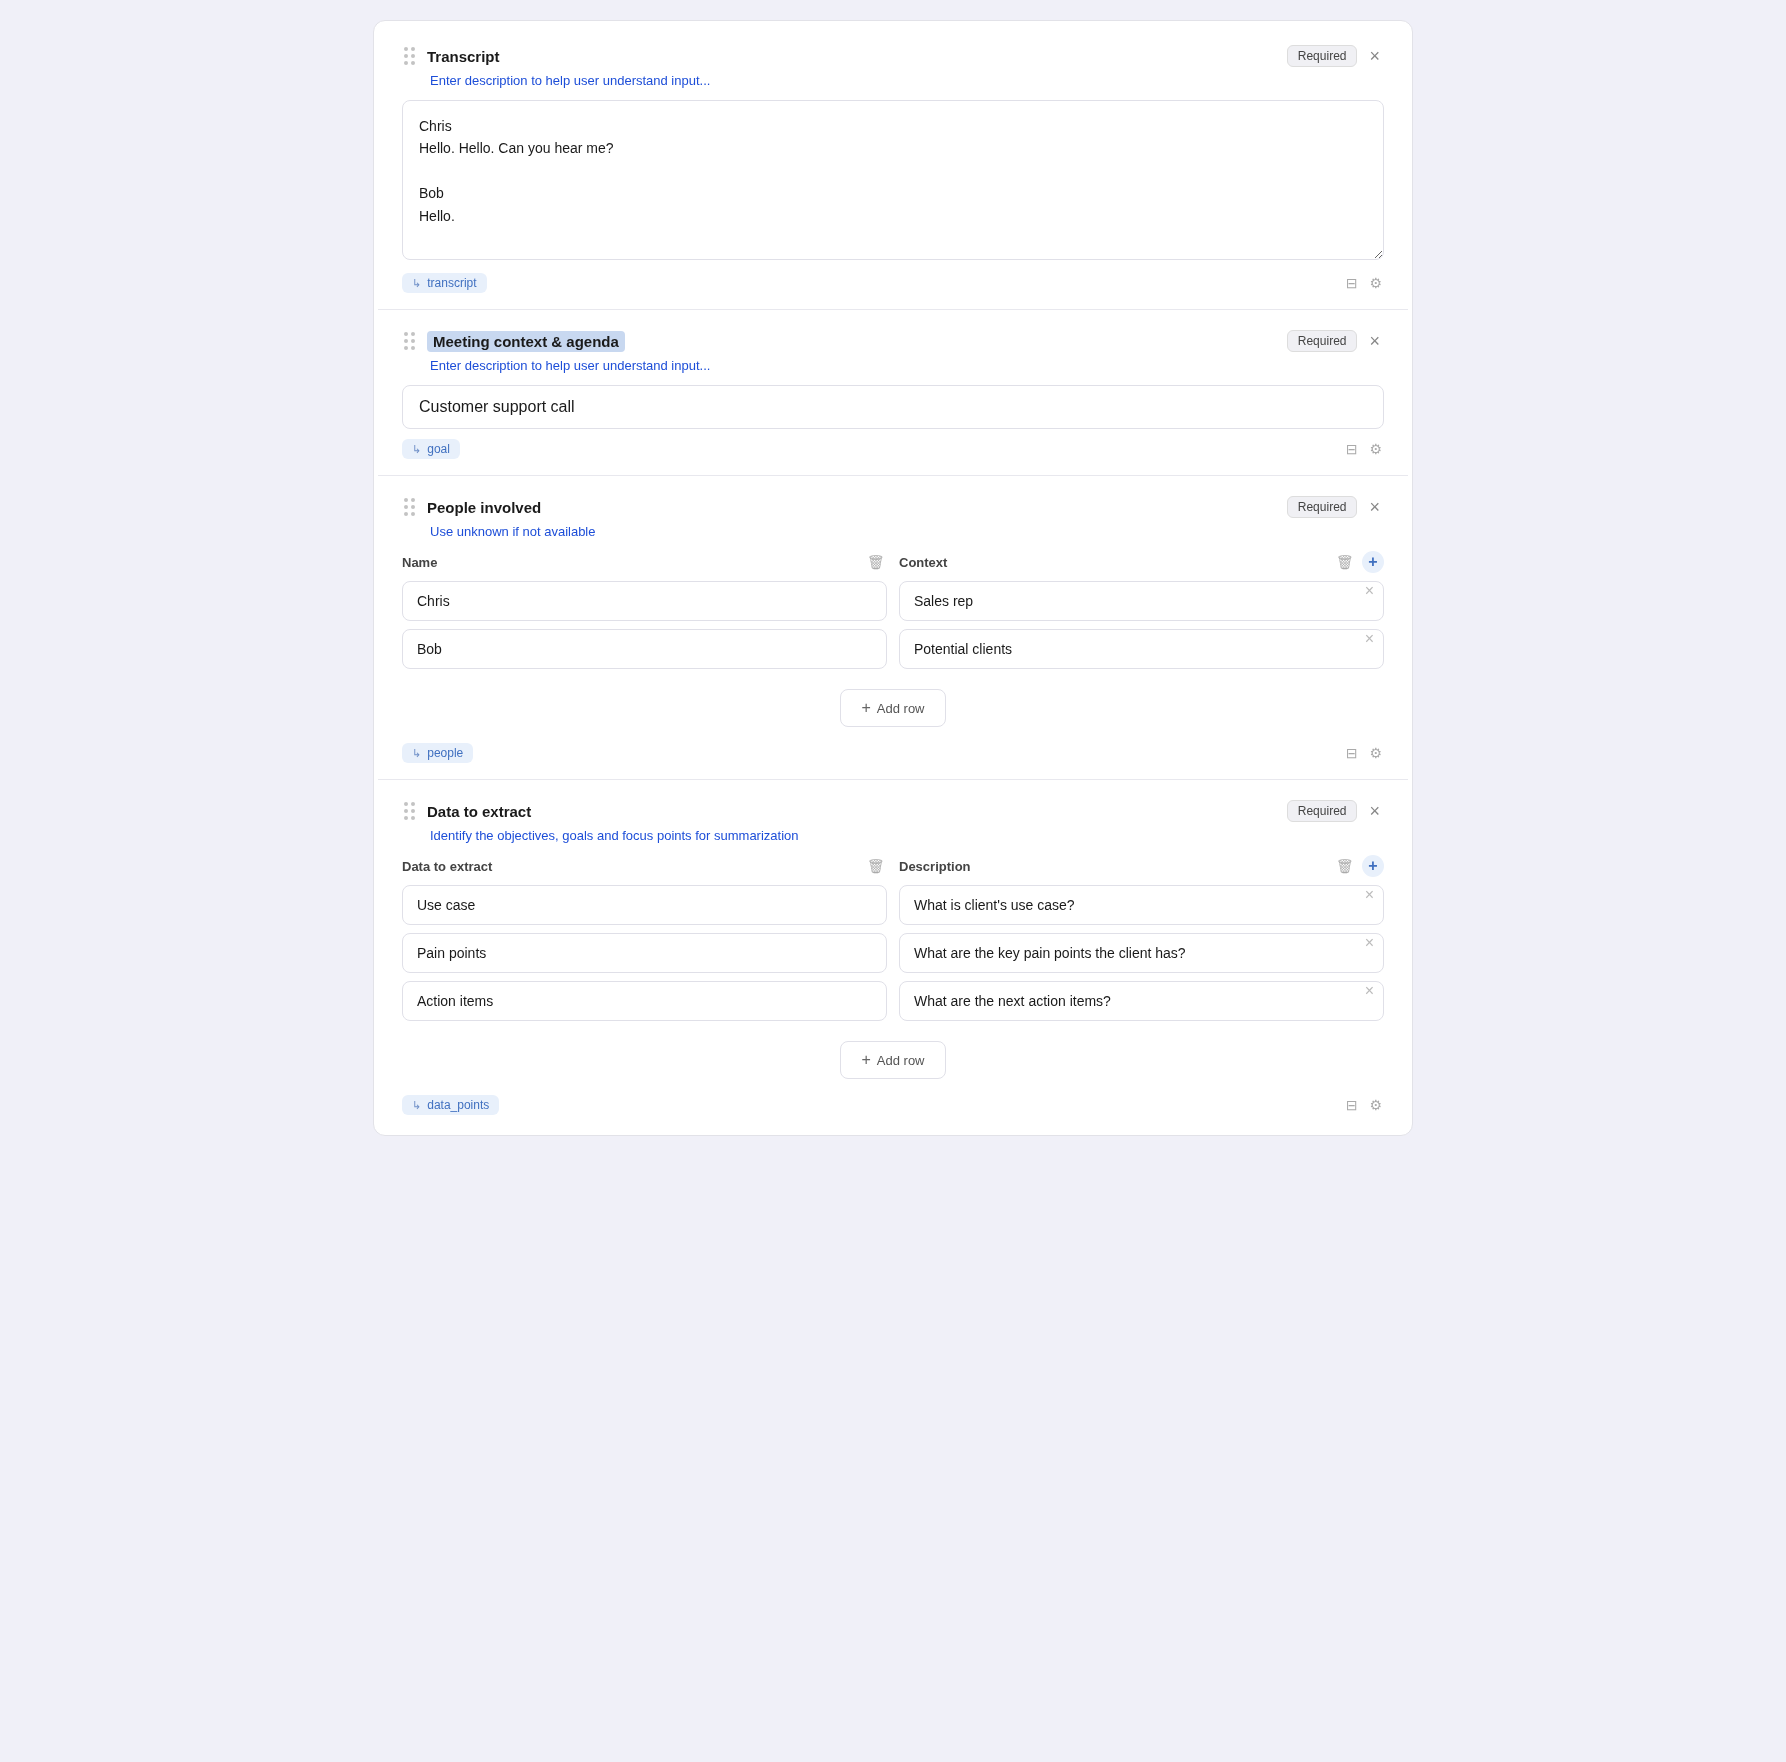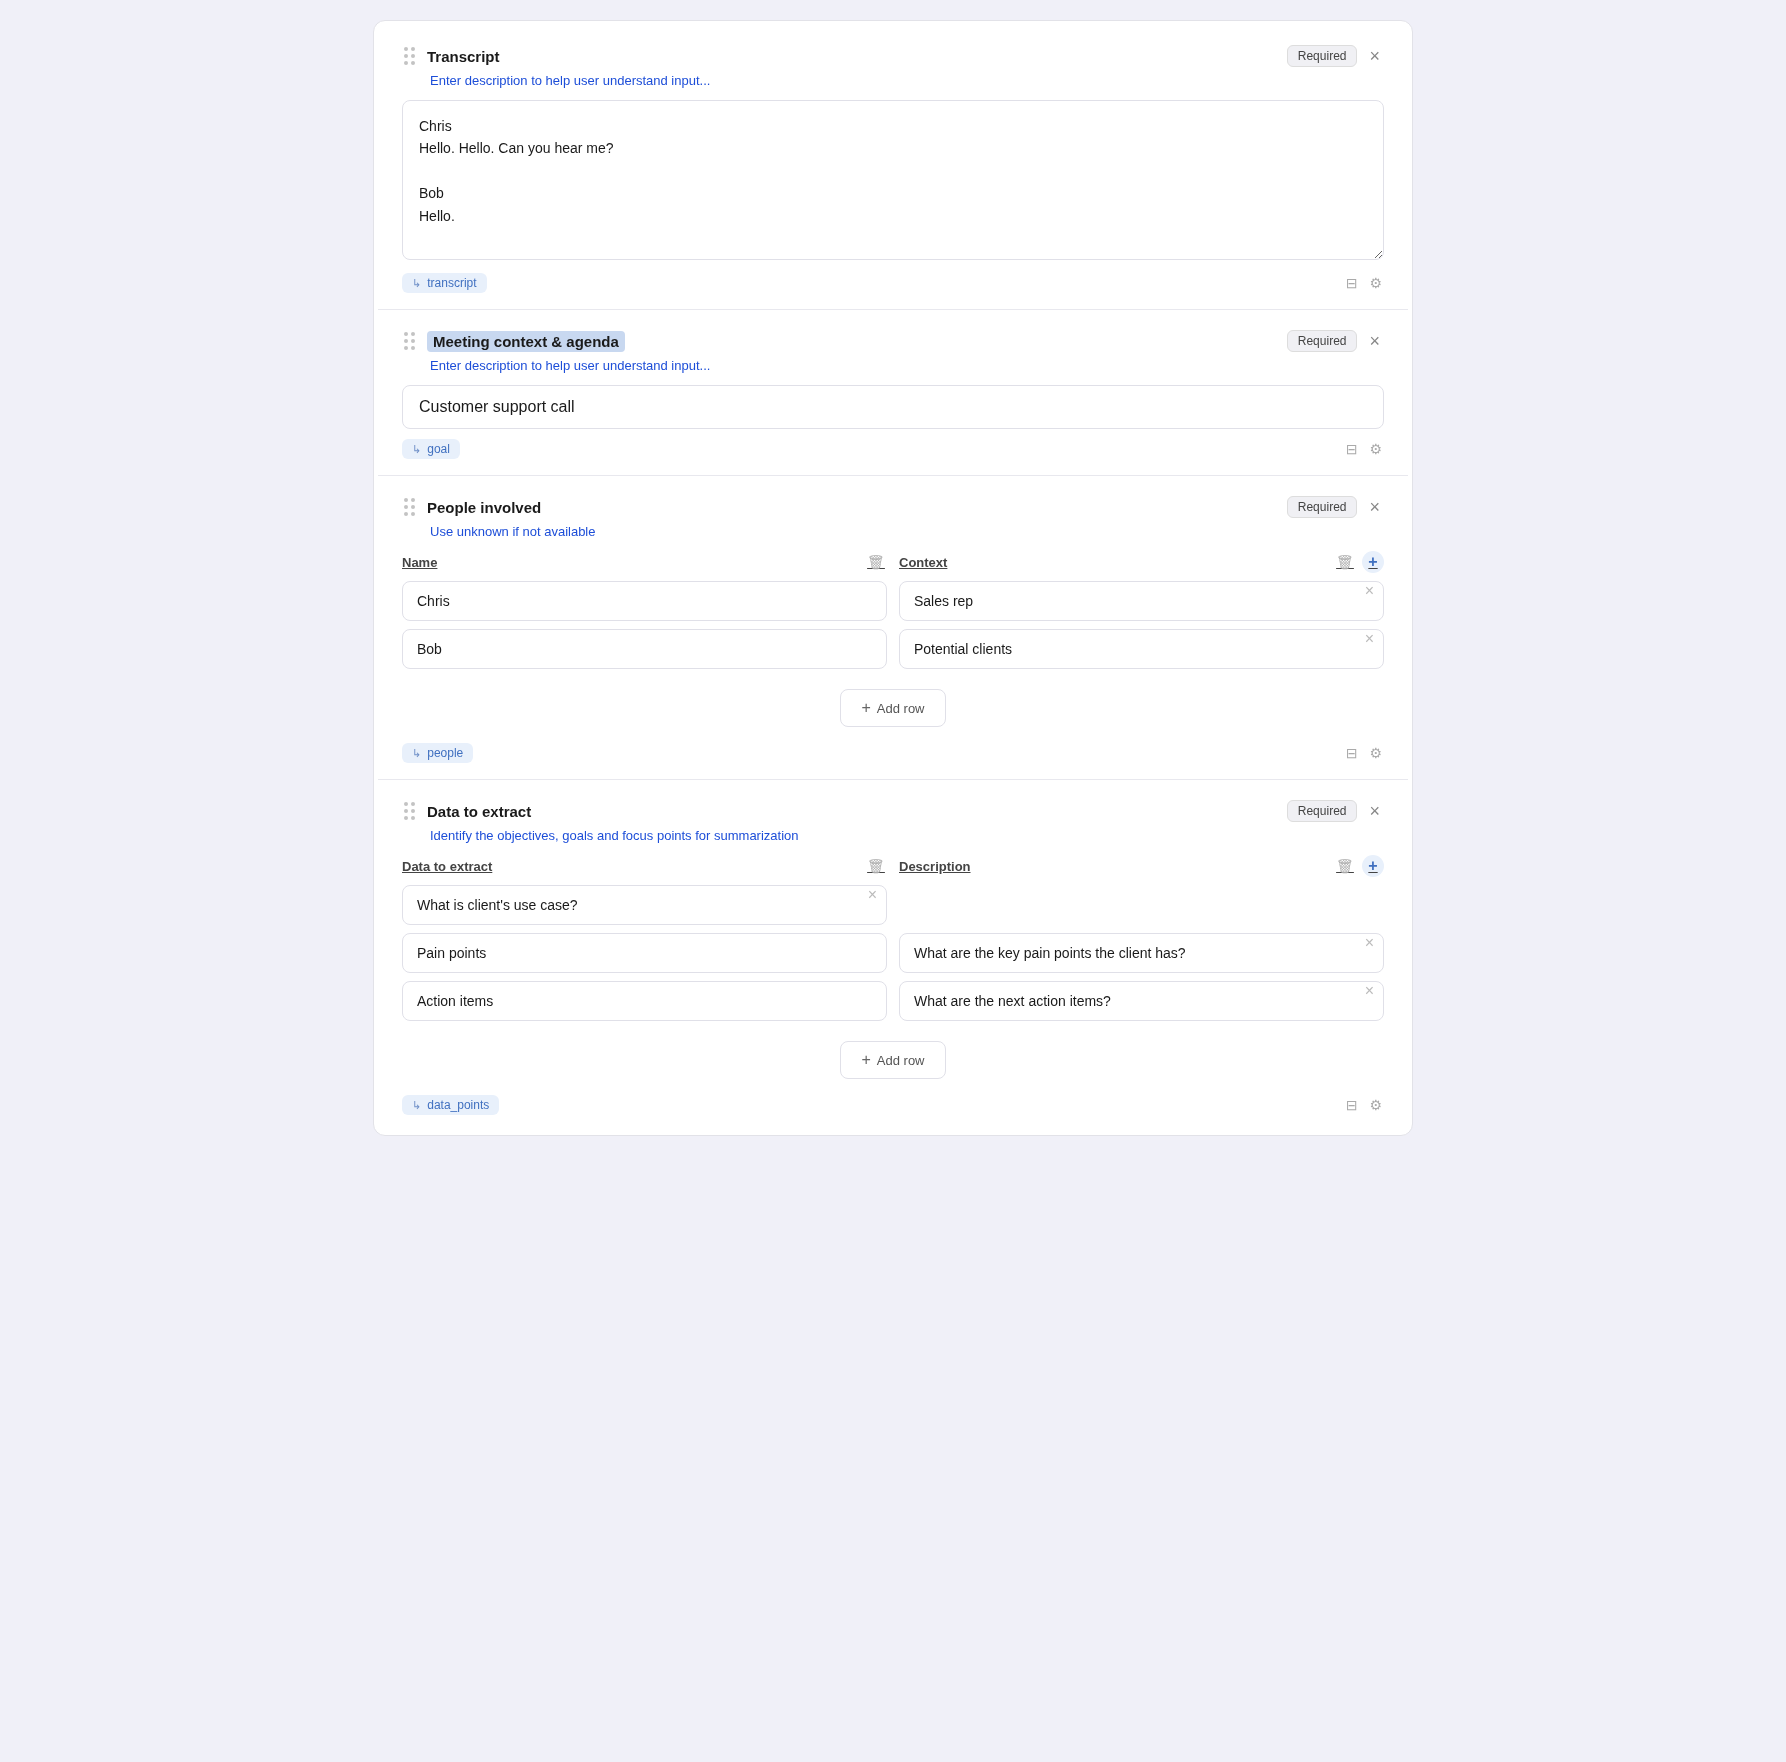--- a/index.html
+++ b/index.html
@@ -162,21 +162,20 @@
       gap: 12px;
       padding: 0 0 8px 0;
     }
     .table-col-header {
       display: flex;
       align-items: center;
       justify-content: space-between;
       font-size: 13px;
       font-weight: 600;
       color: #444;
-      text-decoration: underline;
     }
     .col-actions {
       display: flex;
       align-items: center;
       gap: 6px;
     }
     .col-icon-btn {
       background: none;
       border: none;
       cursor: pointer;
@@ -424,20 +423,23 @@
         <div class="table-col-header">
           <span>Description</span>
           <div class="col-actions">
             <button class="col-icon-btn">🗑</button>
             <button class="col-icon-btn plus">+</button>
           </div>
         </div>
       </div>
 
       <div class="table-row-grid">
+        <div>
+          <input type="text" class="table-cell-input" value="Use case" style="">
+        </div>
         <div class="cell-with-close">
           <input type="text" class="table-cell-input" value="What is client's use case?" style="">
           <button class="cell-close-btn">×</button>
         </div>
       </div>
 
       <div class="table-row-grid">
         <div>
           <input type="text" class="table-cell-input" value="Pain points" style="">
         </div>

